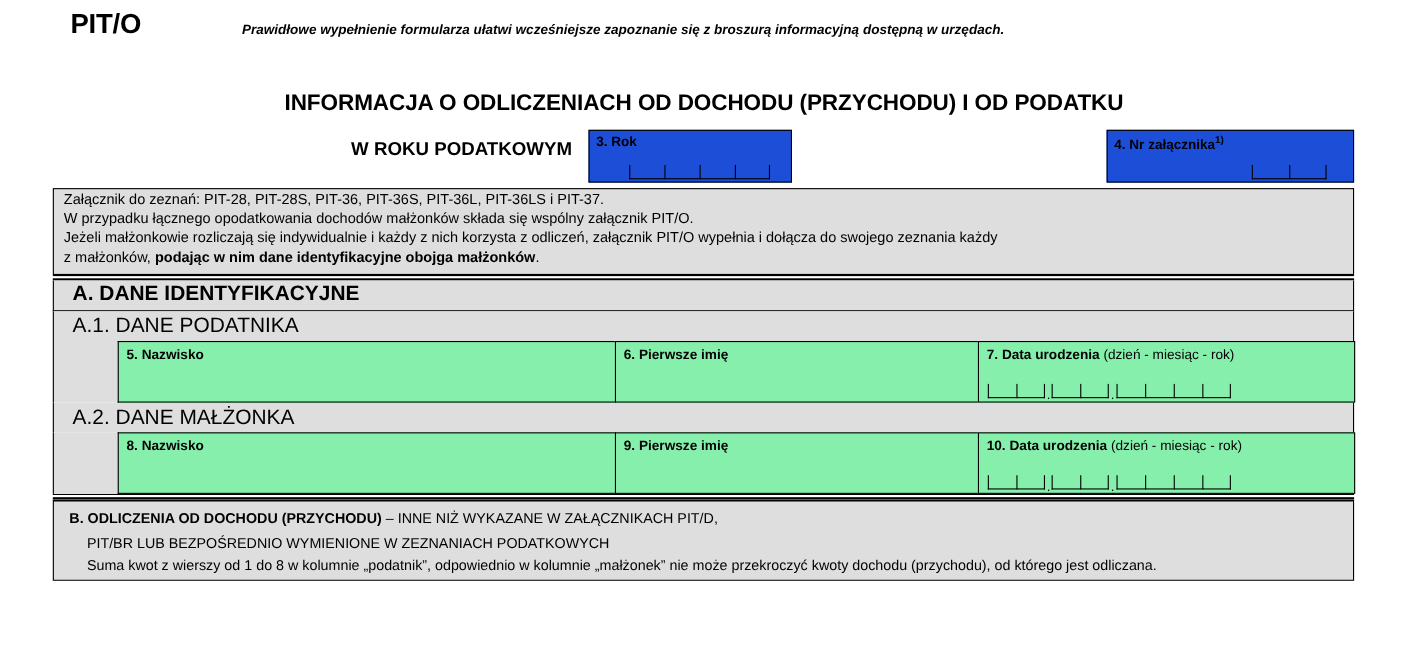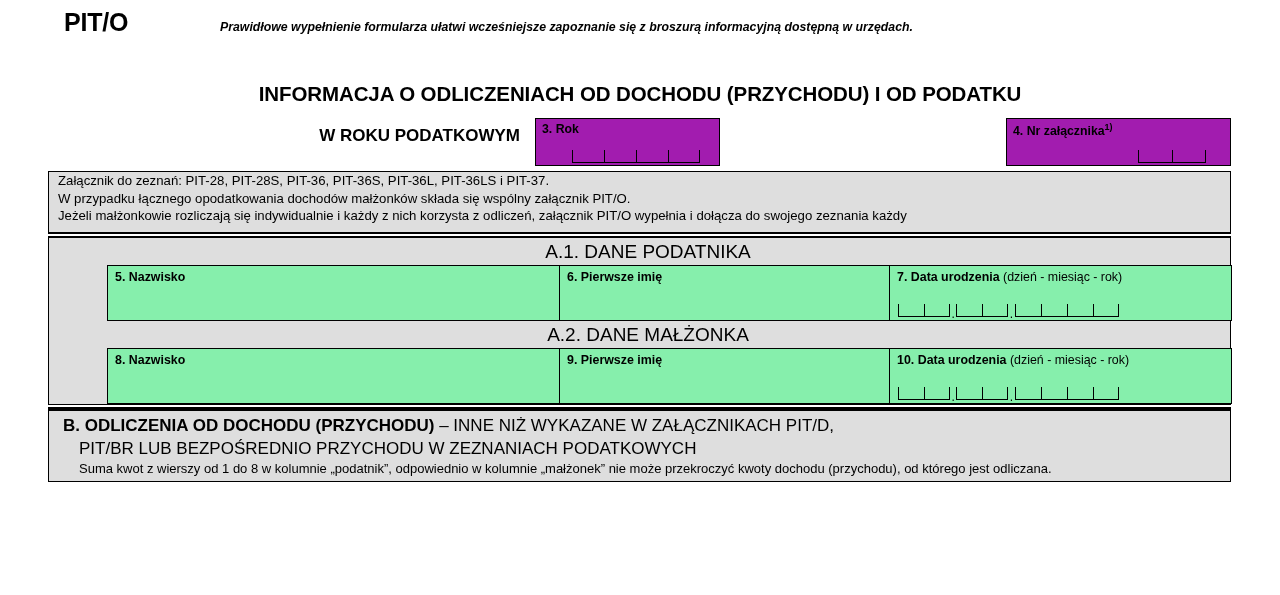--- a/index.html
+++ b/index.html
@@ -66,21 +66,21 @@
     width: 262px;
     text-align: right;
     font-size: 17px;
     font-weight: bold;
   }
 
   
   .fbox {
     position: absolute;
     border: 1.6px solid #000;
-    background: #a21caf;
+    background: #1d4ed8;
     box-sizing: border-box;
   }
   .fbox .flabel {
     position: absolute;
     left: 6px; top: 3px;
     font-size: 12.3px;
     font-weight: bold;
     white-space: nowrap;
   }
   .fbox .flabel sup {
@@ -159,21 +159,20 @@
   }
 
   .subsection-head {
     border-left: 1.6px solid #000;
     border-right: 1.6px solid #000;
     background: #dedede;
     box-sizing: border-box;
     font-size: 19px;
     font-weight: normal;
     padding: 3px 0 2px 17px;
-    text-align: center;
   }
 
   .fieldrow {
     position: relative;
     border-left: 1.6px solid #000;
     border-right: 1.6px solid #000;
     background: #dedede;
     box-sizing: border-box;
     height: 56px;
   }
@@ -199,21 +198,21 @@
   .cellbox .flabel2 .thin { font-weight: normal; }
 
   .sectionB {
     border: 1.6px solid #000;
     border-top: 2.6px solid #000;
     background: #dedede;
     box-sizing: border-box;
     padding: 3px 10px 5px 14px;
   }
   .sectionB .b-title {
-    font-size: 17px;
+    font-size: 13px;
     font-weight: bold;
     line-height: 23px;
   }
   .sectionB .b-title .normal {
     font-weight: normal;
   }
   .sectionB .b-title .line2 {
     display: block;
     padding-left: 16px;
     font-weight: normal;
@@ -268,24 +267,26 @@
       </div>
     </div>
   </div>
 
   <div class="body-frame">
 
     <div class="infoblock">
       <p>Załącznik do zeznań: PIT-28, PIT-28S, PIT-36, PIT-36S, PIT-36L, PIT-36LS i PIT-37.</p>
       <p>W przypadku łącznego opodatkowania dochodów małżonków składa się wspólny załącznik PIT/O.</p>
       <p>Jeżeli małżonkowie rozliczają się indywidualnie i każdy z nich korzysta z odliczeń, załącznik PIT/O wypełnia i dołącza do swojego zeznania każdy</p>
+      <p><span>z małżonków, </span><b>podając w nim dane identyfikacyjne obojga małżonków</b><span>.</span></p>
     </div>
 
     <div class="sep-thick"></div>
 
+    <div class="section-head">A. DANE IDENTYFIKACYJNE</div>
 
     <div class="subsection-head">A.1. DANE PODATNIKA</div>
 
     <div class="fieldrow">
       <div class="cellbox" style="left:58px; width:452px;">
         <div class="flabel2">
           <span>5.</span>
           <span>Nazwisko</span>
         </div>
       </div>
@@ -362,19 +363,19 @@
           </div>
         </div>
       </div>
     </div>
 
     <div class="sep-thick"></div>
 
     <div class="sectionB">
       <div class="b-title">
         <span>B. ODLICZENIA OD DOCHODU (PRZYCHODU)</span><span class="normal"> – INNE NIŻ WYKAZANE W ZAŁĄCZNIKACH PIT/D,</span>
-        <span class="line2">PIT/BR LUB BEZPOŚREDNIO PRZYCHODU W ZEZNANIACH PODATKOWYCH</span>
+        <span class="line2">PIT/BR LUB BEZPOŚREDNIO WYMIENIONE W ZEZNANIACH PODATKOWYCH</span>
       </div>
       <div class="b-note">Suma kwot z wierszy od 1 do 8 w kolumnie „podatnik”, odpowiednio w kolumnie „małżonek” nie może przekroczyć kwoty dochodu (przychodu), od którego jest odliczana.</div>
     </div>
 
   </div>
 </div>
 
 </body></html>

